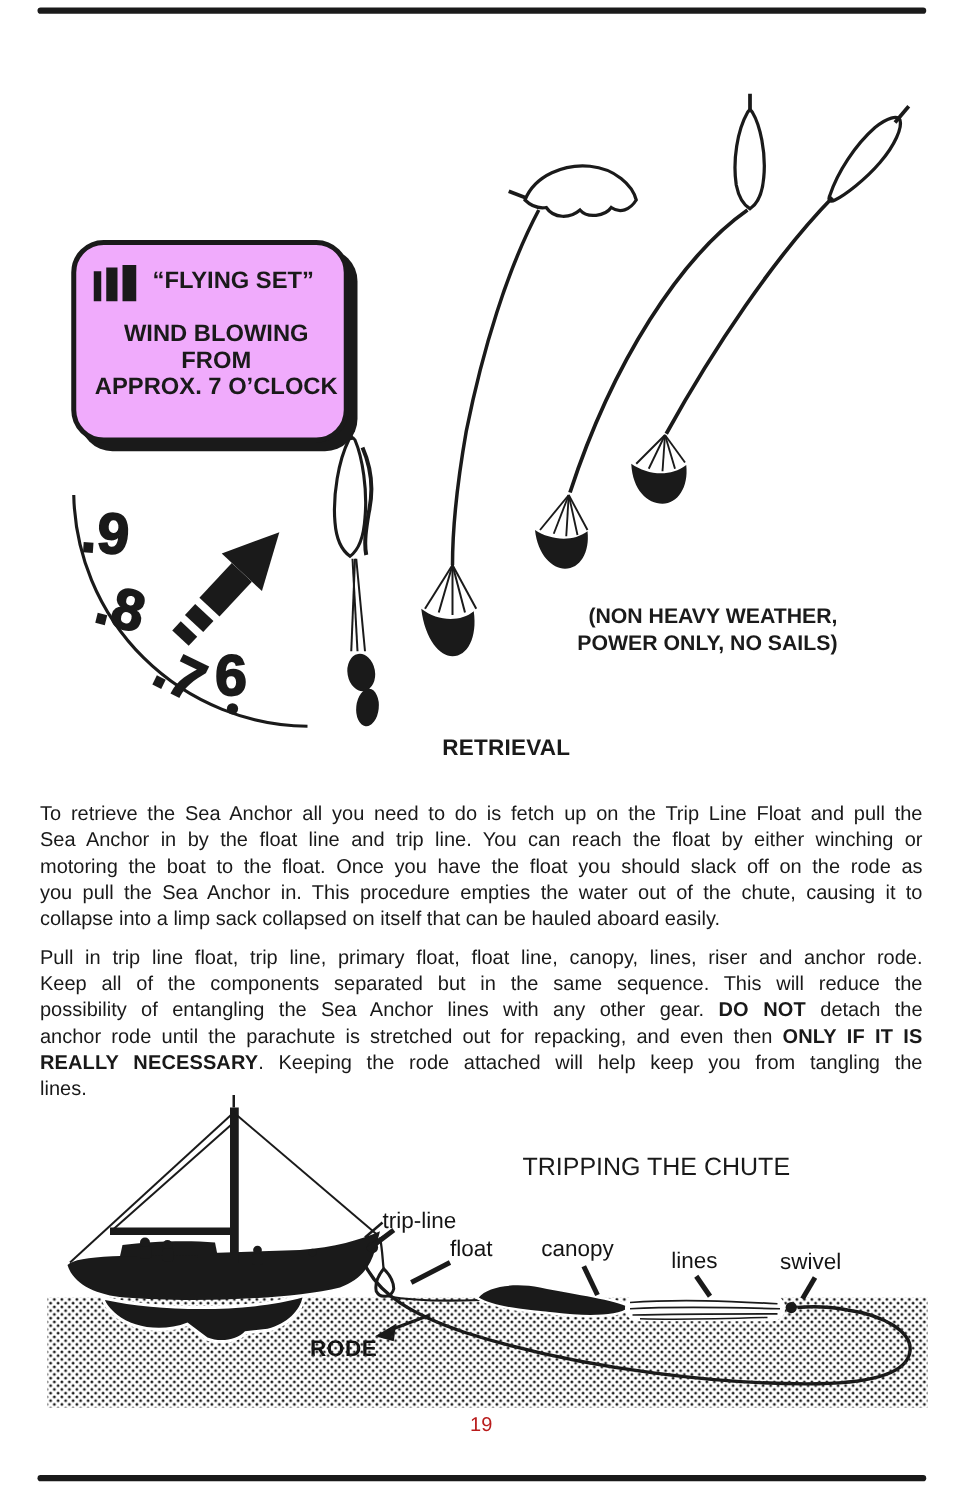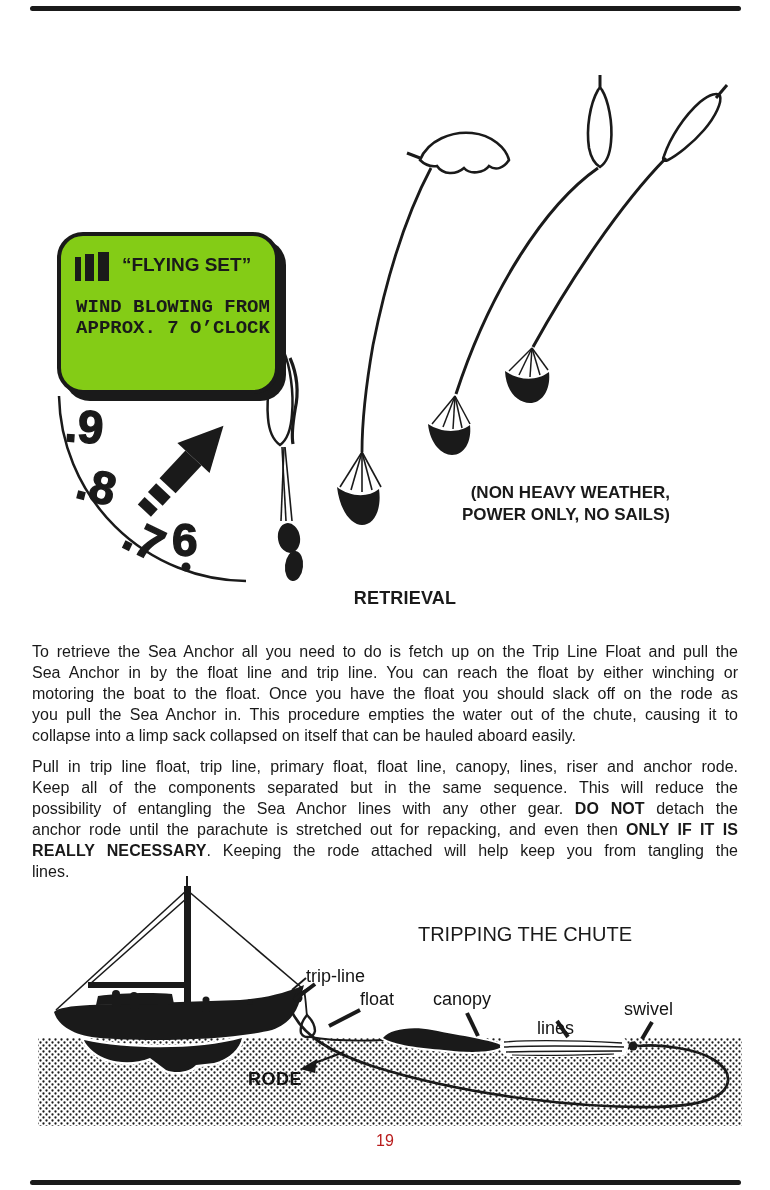--- a/index.html
+++ b/index.html
@@ -9,30 +9,30 @@
   .rule{position:absolute;left:30px;width:711px;height:5px;background:var(--ink);border-radius:3px;}
   .rule-top{top:6px;}
   .rule-bottom{top:1180px;}
 
   svg.art{position:absolute;left:0;top:0;width:770px;height:1190px;}
   .ink-stroke{stroke:var(--ink);fill:none;}
   .ink-fill{fill:var(--ink);}
 
   
   .callout{position:absolute;left:57px;top:192px;width:200px;height:138px;
-           border:4px solid var(--ink);border-radius:26px;background:#84cc16;
-           box-shadow:7px 7px 0 var(--ink);padding:16px 0 0 14px;box-sizing:content-box;margin-top:40px;}
+           border:4px solid var(--ink);border-radius:26px;background:#f0abfc;
+           box-shadow:7px 7px 0 var(--ink);padding:16px 0 0 14px;box-sizing:content-box;}
   .callout-title-row{display:flex;align-items:flex-end;}
   .bars{display:inline-flex;align-items:flex-end;margin-right:9px;}
   .bars i{display:inline-block;background:var(--ink);margin-right:4px;}
   .bars i:nth-child(1){width:6px;height:24px;}
   .bars i:nth-child(2){width:9px;height:27px;}
   .bars i:nth-child(3){width:11px;height:29px;}
   .callout-title{font-weight:bold;font-size:19px;padding-bottom:5px;}
-  .callout-body{margin-top:16px;text-align:center;font-weight:bold;font-size:19px;line-height:21px;width:196px;font-family:Liberation Mono, monospace;}
+  .callout-body{margin-top:16px;text-align:center;font-weight:bold;font-size:19px;line-height:21px;width:196px;}
 
   .weather-note{position:absolute;left:390px;top:482px;width:280px;text-align:right;
                 font-weight:bold;font-size:17px;line-height:22px;}
 
   .heading{position:absolute;top:588px;left:0;width:770px;text-align:center;
            font-weight:bold;font-size:18px;letter-spacing:.2px;padding-left:40px;box-sizing:border-box;}
 
   .para{position:absolute;left:32px;width:706px;font-size:16px;line-height:21px;color:#191919;margin-top:12px;}
   .para-1{top:629px;}
   .para-2{top:744px;}
@@ -40,21 +40,21 @@
   .tline:last-child{text-align-last:left;}
   .tline b{letter-spacing:.1px;}
 
   .tripping-title{position:absolute;top:923px;left:385px;width:280px;text-align:center;
                   font-weight:normal;font-size:20px;}
 
   .diagram-label{position:absolute;font-size:18px;color:#141414;}
   .lbl-tripline{left:306px;top:966px;}
   .lbl-float{left:360px;top:989px;}
   .lbl-canopy{left:433px;top:989px;}
-  .lbl-lines{left:537px;top:998px;margin-top:20px;}
+  .lbl-lines{left:537px;top:998px;}
   .lbl-swivel{left:624px;top:999px;}
   .lbl-rode{left:248px;top:1069px;font-weight:bold;font-size:18px;letter-spacing:.5px;}
 
   .page-number{position:absolute;top:1132px;left:0;width:770px;text-align:center;font-size:16px;color:#b91c1c;}
 
   text.clock-num{font-family:"Liberation Sans",sans-serif;font-weight:bold;font-size:46px;
                  fill:var(--ink);stroke:var(--ink);stroke-width:1.4px;}
 </style>
 </head>
 <body>

